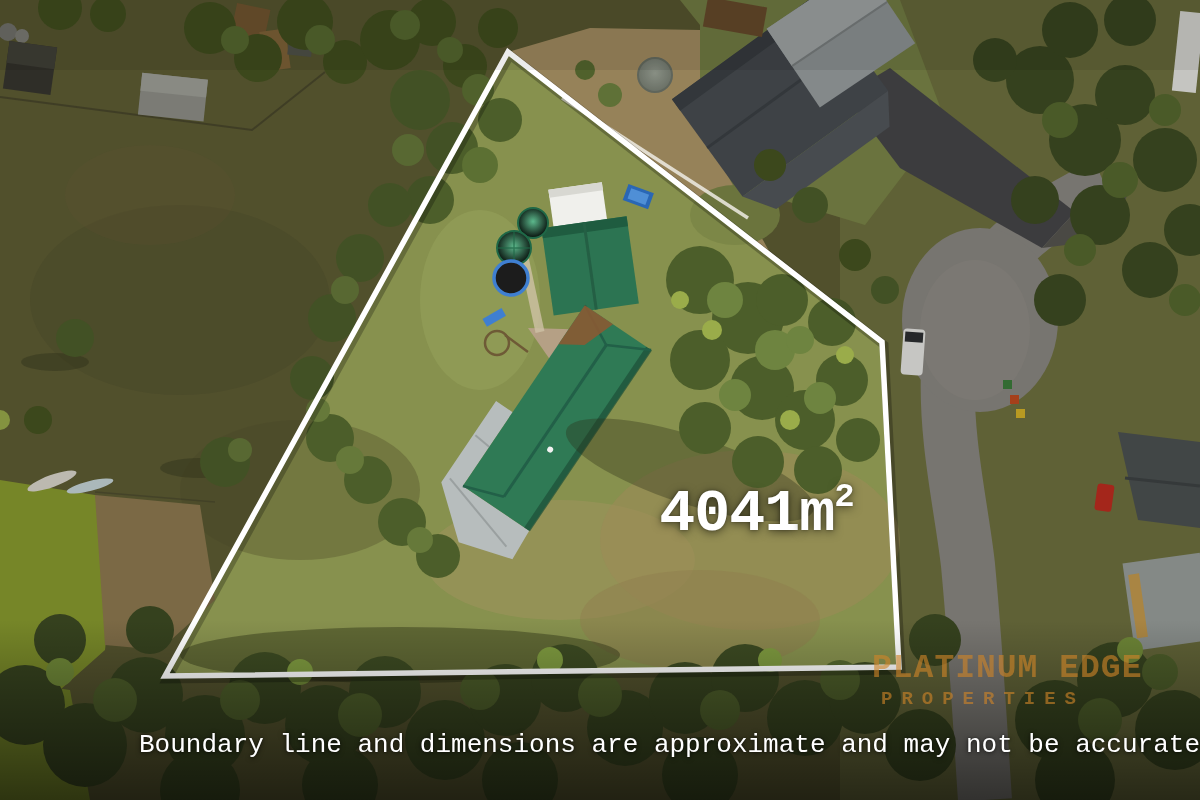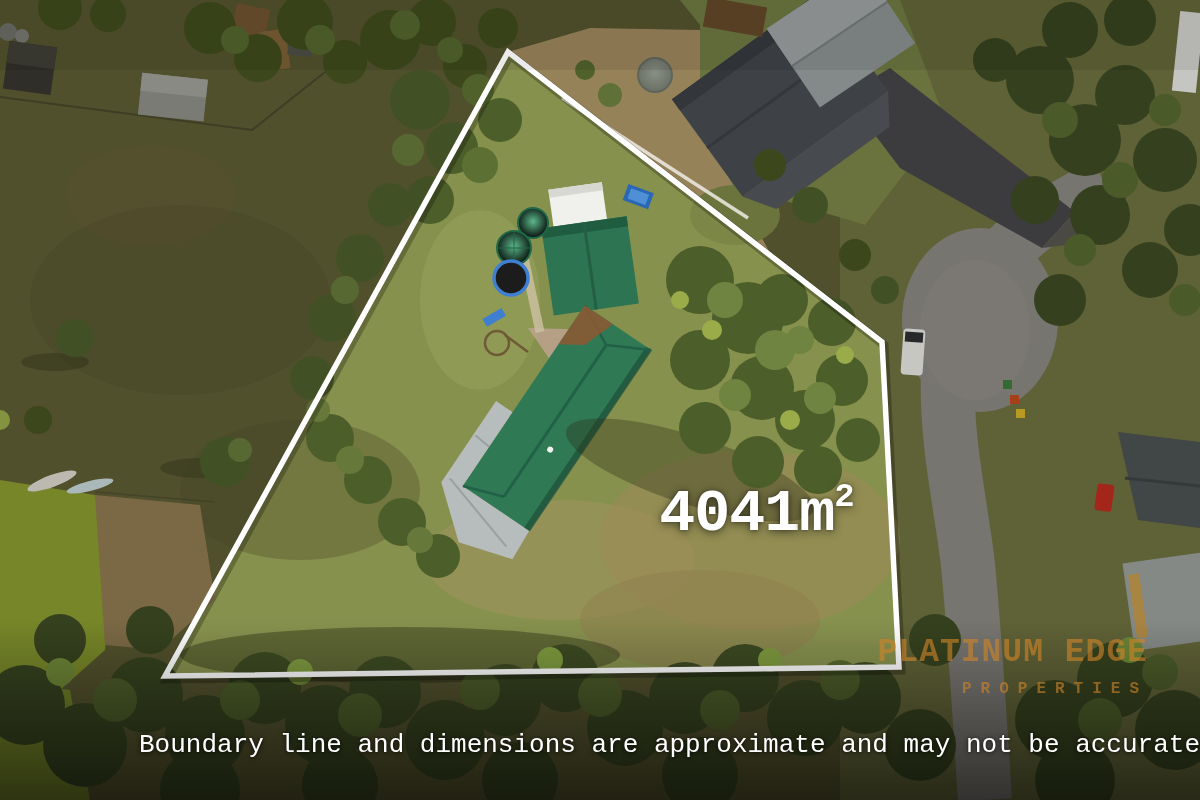--- a/index.html
+++ b/index.html
@@ -4,24 +4,24 @@
 <style>
   html,body{margin:0;padding:0;background:#222;}
   .stage{position:relative;width:1200px;height:800px;overflow:hidden;
          font-family:Liberation Mono, monospace;background:#5d5c33;}
   .stage svg{position:absolute;left:0;top:0;display:block;}
   .txt{position:absolute;color:#fff;white-space:nowrap;}
   .area-label{left:612px;top:484px;width:290px;text-align:center;
     font-weight:bold;font-size:60px;line-height:60px;letter-spacing:-1px;
     text-shadow:0 2px 10px rgba(0,0,0,.55),0 0 3px rgba(0,0,0,.35);}
   .area-label .sup{font-size:34px;position:relative;top:-24px;letter-spacing:0;}
-  .watermark{left:872px;top:636px;width:276px;text-align:right;
+  .watermark{left:872px;top:652px;width:276px;text-align:left;
     color:rgba(206,132,40,.62);font-weight:bold;line-height:1;}
   .watermark .wm1{font-size:33px;letter-spacing:1px;}
-  .watermark .wm2{font-size:16px;letter-spacing:9px;text-indent:9px;margin-top:12px;}
+  .watermark .wm2{font-size:19px;letter-spacing:9px;text-indent:9px;margin-top:5px;}
   .disclaimer{left:0;right:0;top:730px;text-align:right;font-size:26px;
     color:#fff;text-shadow:0 1px 5px rgba(0,0,0,.7),0 0 2px rgba(0,0,0,.4);}
 </style>
 </head>
 <body>
 
 <div class="stage">
 <svg width="1200" height="800" viewBox="0 0 1200 800">
   <defs>
     <linearGradient id="vb" x1="0" y1="0" x2="0" y2="1">

